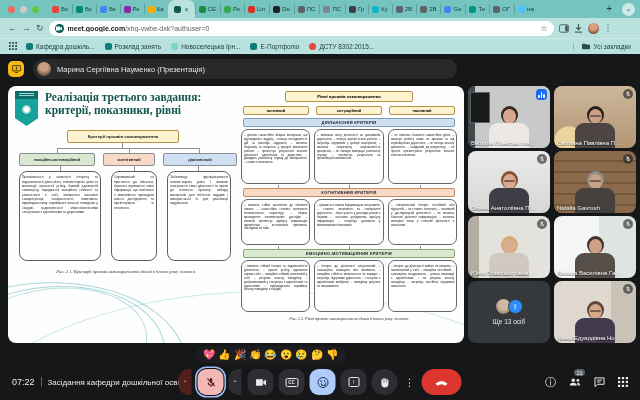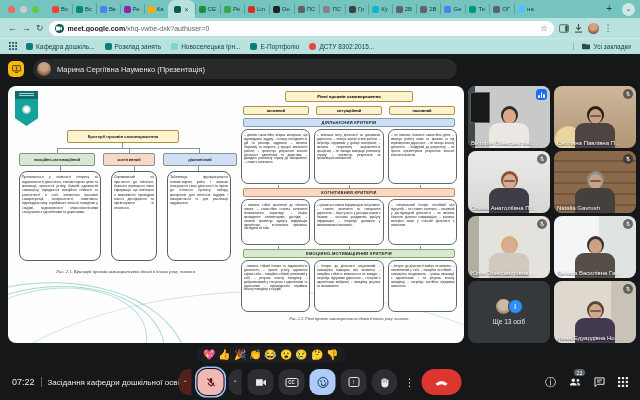--- a/index.html
+++ b/index.html
@@ -347,20 +347,21 @@
 
     <div class="slide">
       <i class="wave w1"></i>
       <i class="wave w2"></i>
       <i class="wave w3"></i>
       <i class="wave w4"></i>
 
       <div class="slide-left">
         <div class="logoRow">
           <div class="logo"></div>
+          <div class="stitle">Реалізація третього завдання: критерії, показники, рівні</div>
         </div>
         <div class="chartL">
           <div class="nbox rootL">Критерії проявів самовираження</div>
           <i class="ln" style="left:107px;top:13px;width:1px;height:5px"></i>
           <i class="ln" style="left:42px;top:18px;width:143px;height:1px"></i>
           <i class="ln" style="left:42px;top:18px;width:1px;height:5px"></i>
           <i class="ln" style="left:114px;top:18px;width:1px;height:5px"></i>
           <i class="ln" style="left:184px;top:18px;width:1px;height:5px"></i>
           <div class="nbox chL c1">емоційно-мотиваційний</div>
           <div class="nbox chL c2">когнітивний</div>

